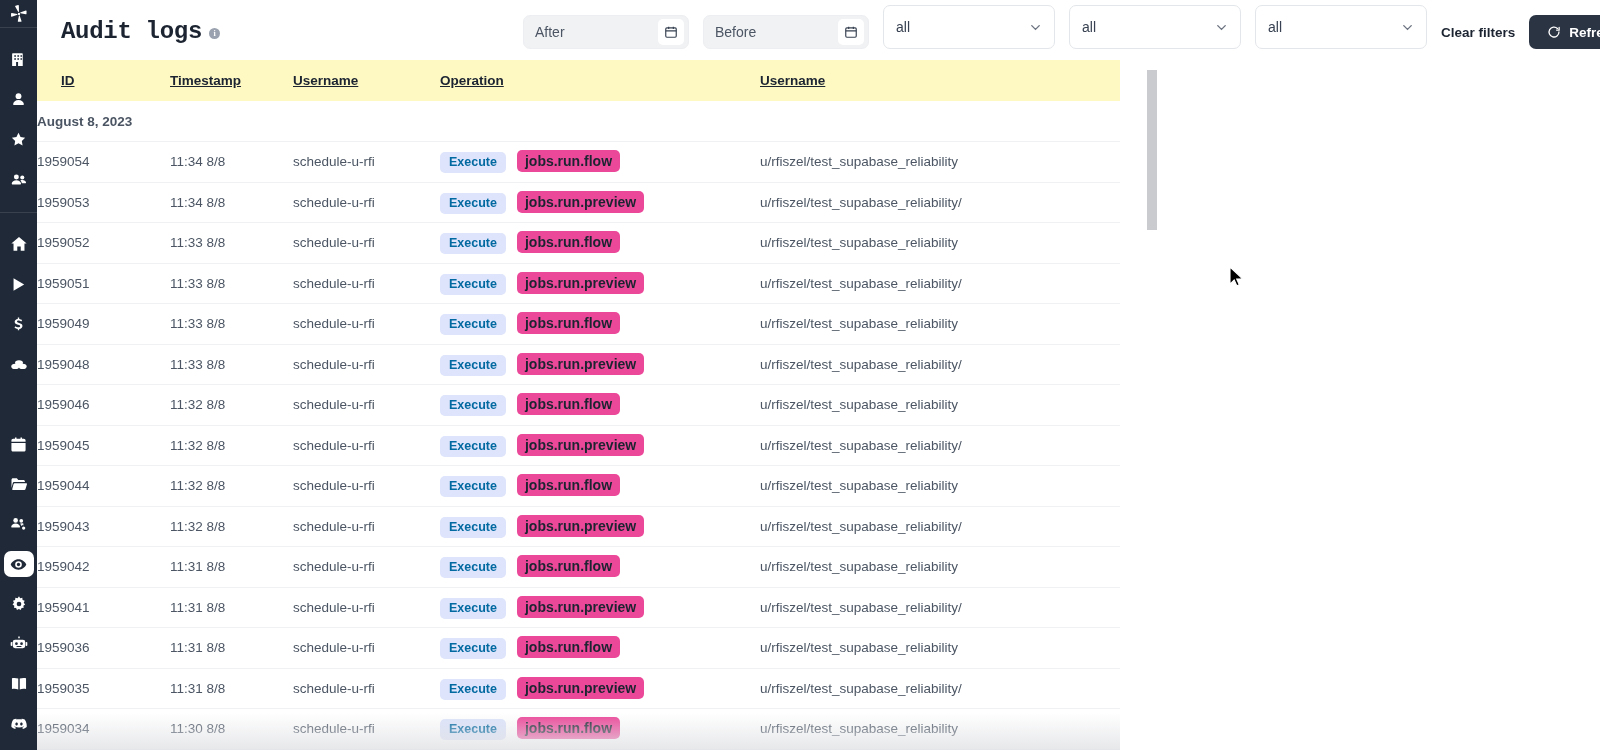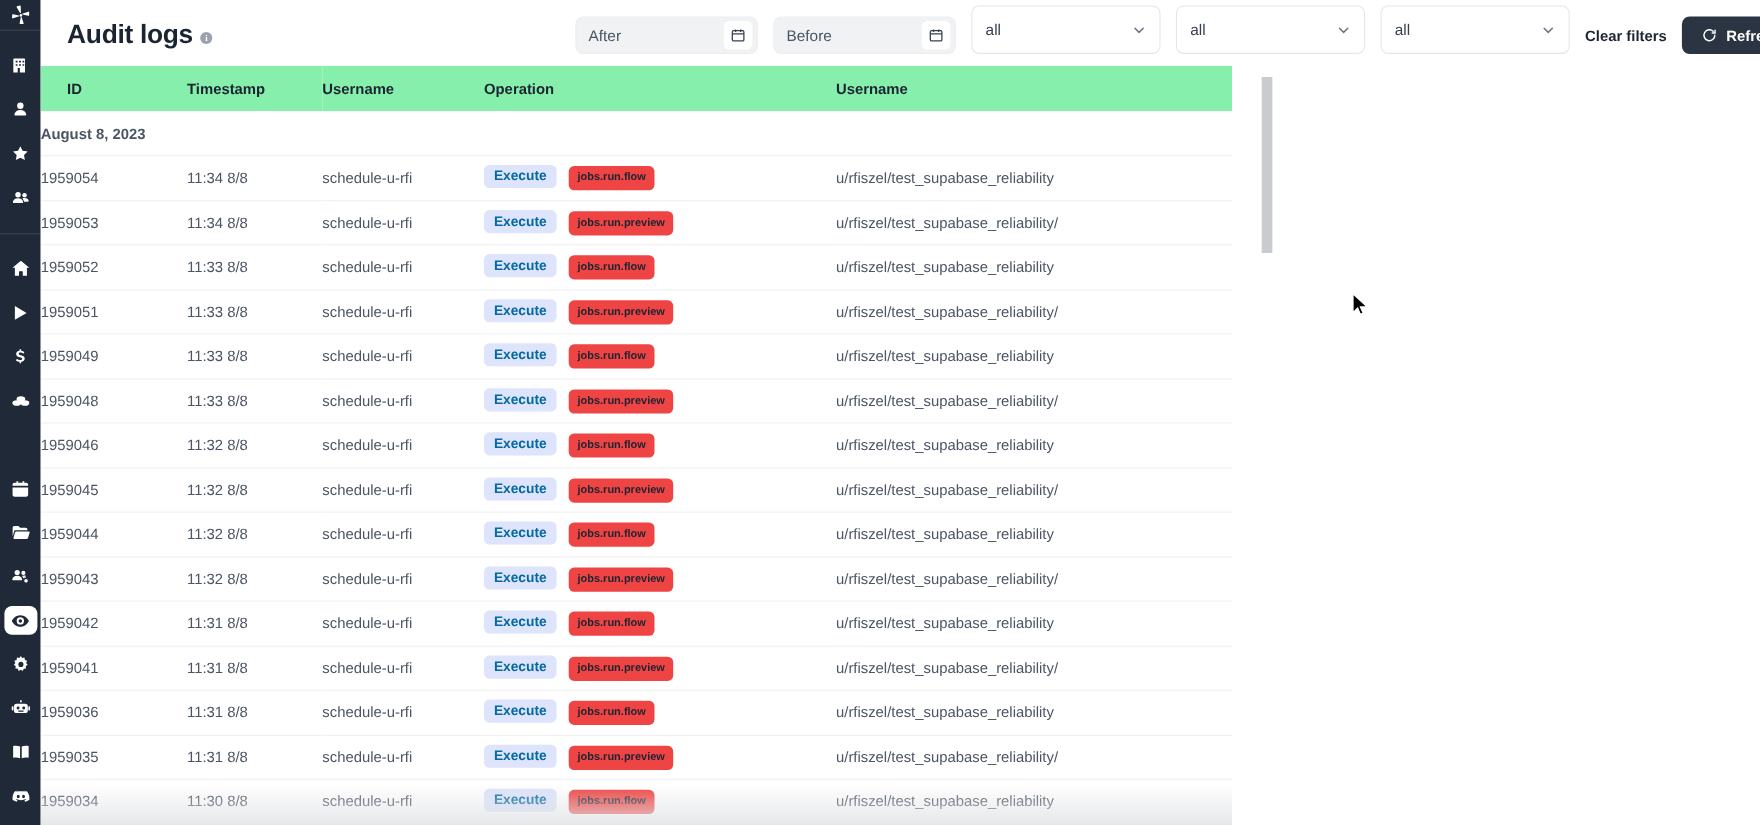--- a/index.html
+++ b/index.html
@@ -54,20 +54,21 @@
     padding: 0 0 0 24px;
     background: #ffffff;
   }
   .page-title-wrap {
     display: flex; align-items: center; gap: 7px;
     margin-top: 18px;
   }
   .page-title {
     font-size: 24px; font-weight: 700; color: #1c2431;
     letter-spacing: -0.3px;
+    font-family: Liberation Mono, monospace;
   }
   .info-icon {
     width: 11px; height: 11px; border-radius: 50%;
     background: #9aa2af; color: #fff;
     font-size: 8px; font-weight: 700; line-height: 11px;
     text-align: center; display: inline-block;
     font-family: "Liberation Serif", serif;
     margin-top: 4px;
   }
 
@@ -116,25 +117,26 @@
   }
 
   
   .table-wrap {
     position: absolute; left: 0; top: 60px;
     width: 1083px; height: 690px;
     overflow: hidden;
   }
   table.auditlog { width: 1083px; border-collapse: collapse; table-layout: fixed; }
   table.auditlog thead th {
-    background: #86efac;
+    background: #fef9c3;
     height: 41px;
     font-size: 13.5px; font-weight: 700; color: #1c2431;
     text-align: left; padding: 0;
     vertical-align: middle;
+    text-decoration: underline;
   }
   .c-id      { width: 133px; padding-left: 24px !important; }
   .c-ts      { width: 123px; }
   .c-user    { width: 147px; }
   .c-op      { width: 320px; }
   .c-res     { width: 360px; }
 
   table.auditlog tbody td {
     height: 40.5px; font-size: 13.5px; color: #4b5563;
     padding: 0; vertical-align: middle;
@@ -149,22 +151,22 @@
     margin-top: 16px;
   }
   td.id-cell { padding-left: 24px; }
 
   .badge-exec {
     display: inline-block; background: #dde4fb; color: #0369a1;
     font-size: 12.5px; font-weight: 700;
     padding: 3px 9px; border-radius: 5px; line-height: 15px;
   }
   .chip-op {
-    display: inline-block; background: #ef4444; color: #1c2431;
-    font-size: 10px; font-weight: 700;
+    display: inline-block; background: #ec4899; color: #1c2431;
+    font-size: 14px; font-weight: 700;
     padding: 3px 8px; border-radius: 5px; line-height: 16px;
     margin-left: 11px;
   }
 
   
   .vscroll {
     position: absolute; left: 1110px; top: 62px;
     width: 10px; height: 688px; background: transparent;
   }
   .vscroll-thumb {

